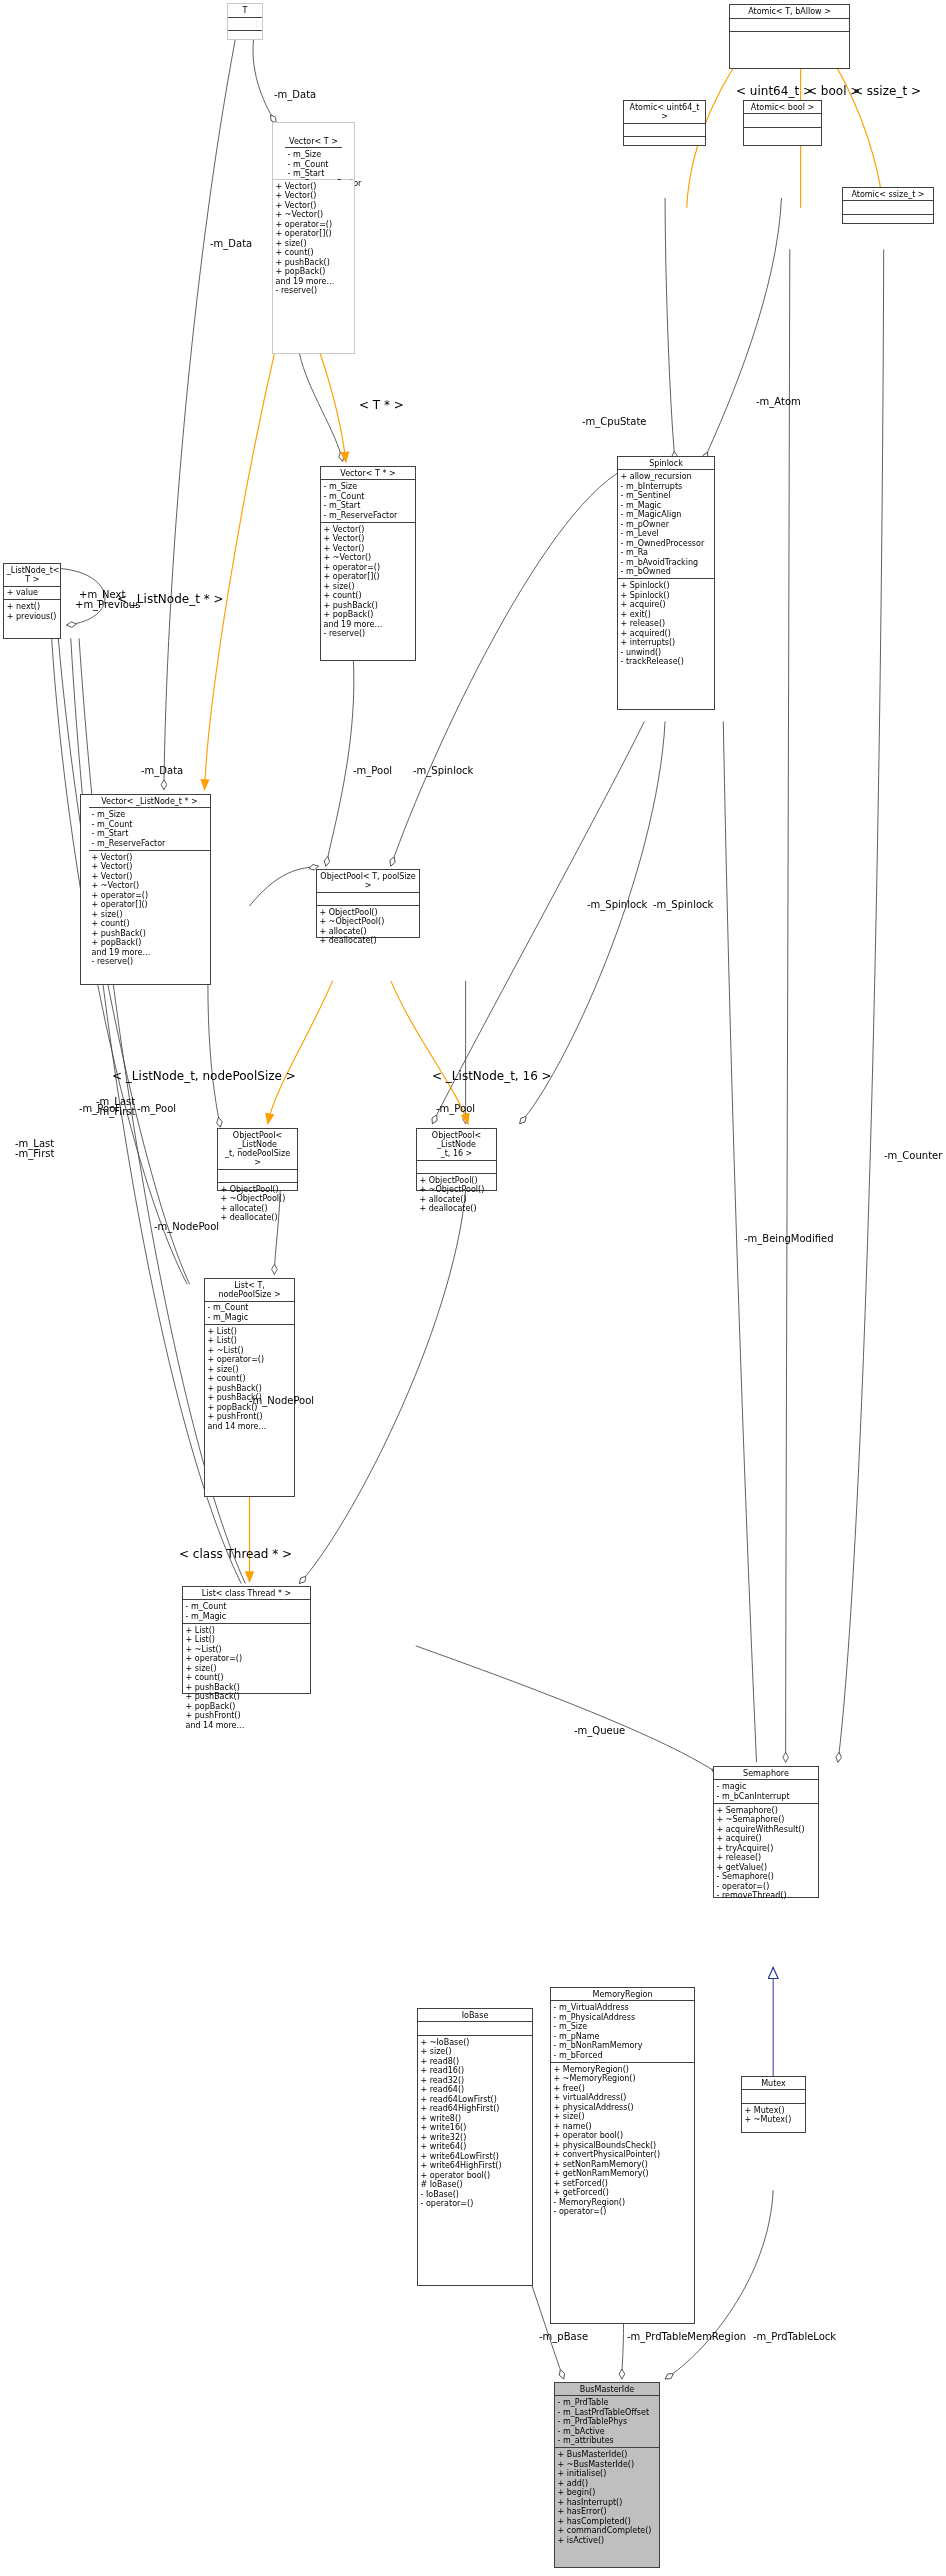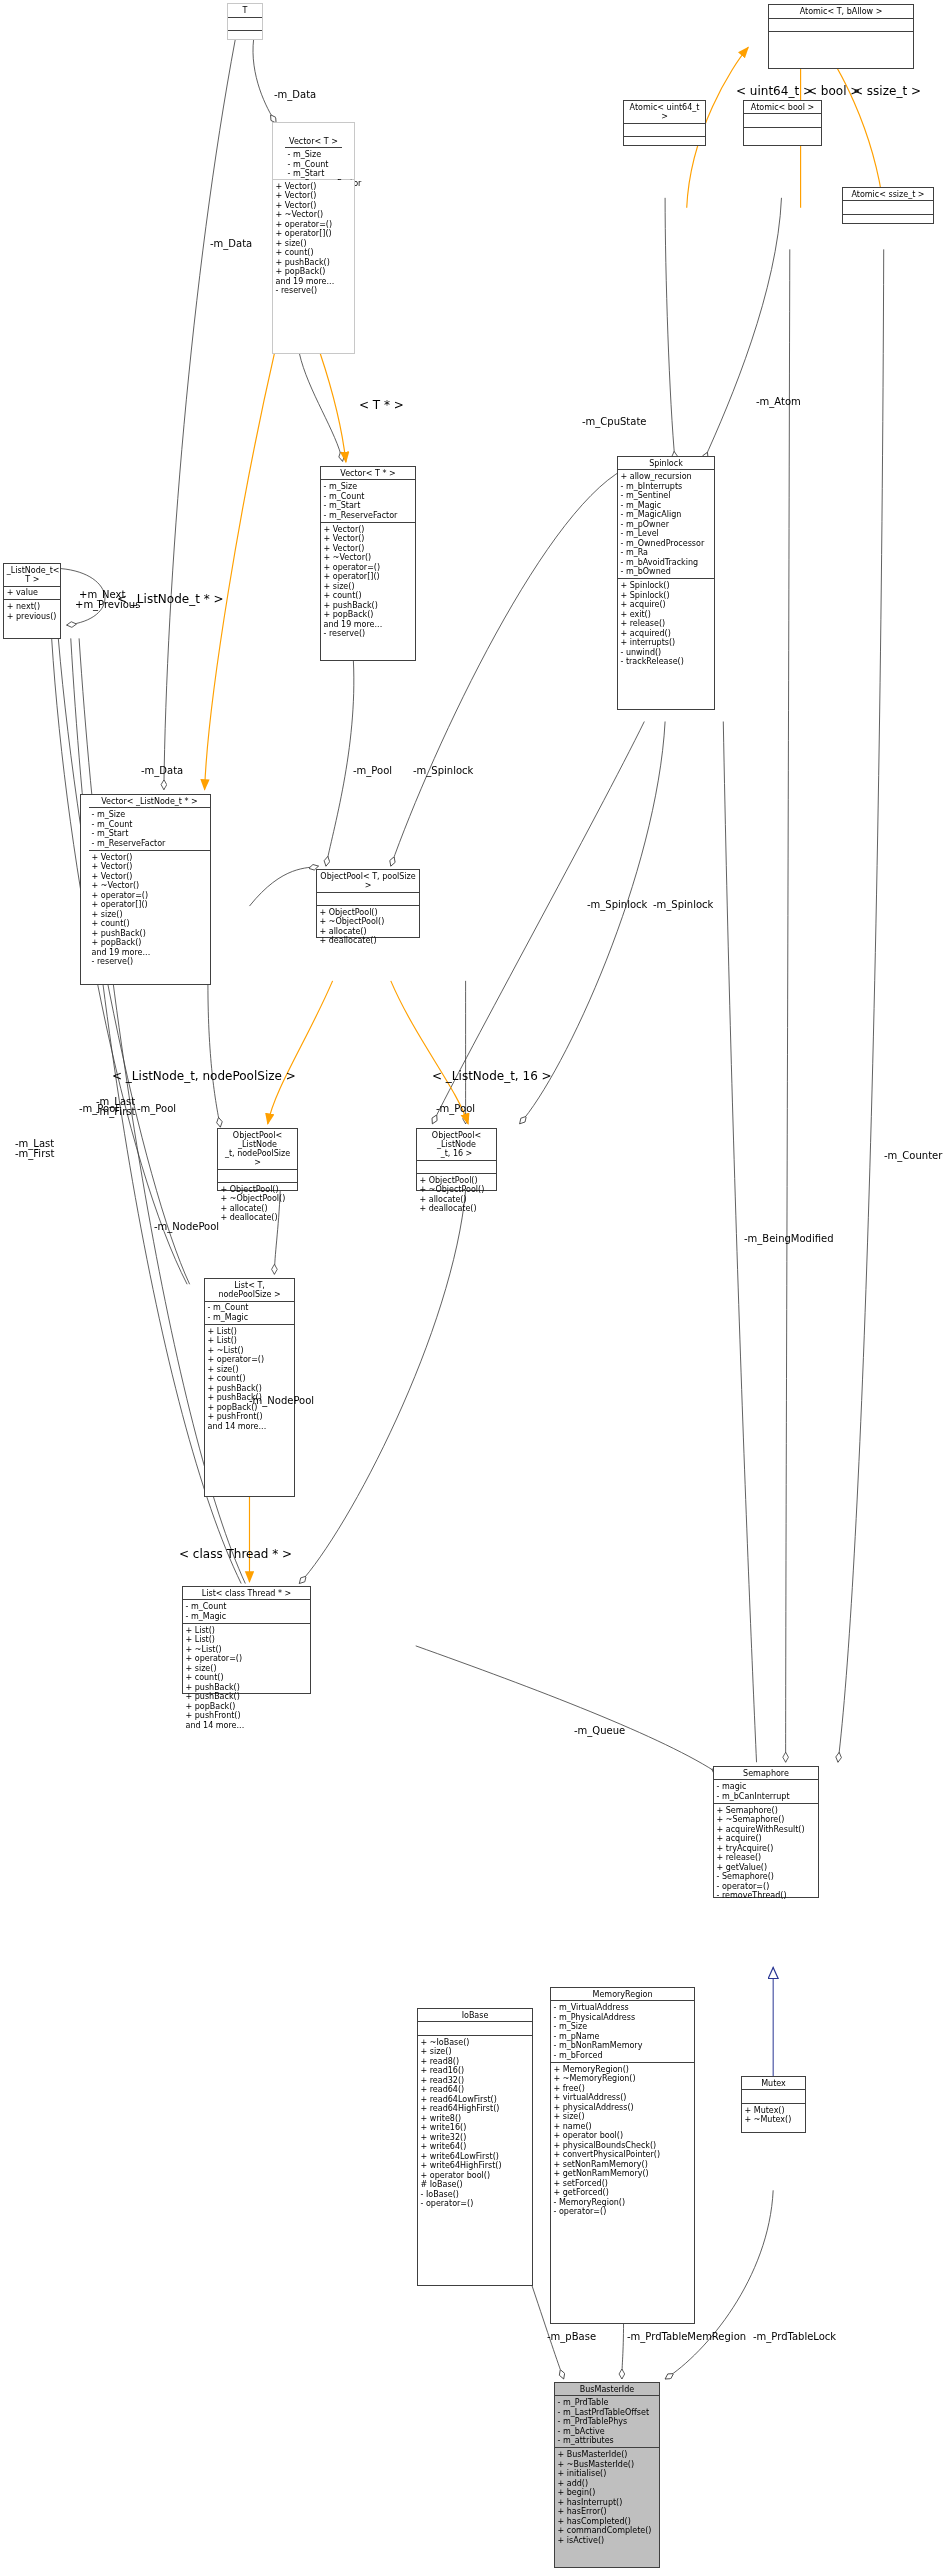--- a/index.html
+++ b/index.html
@@ -276,21 +276,21 @@
       <div class="row">+ size()</div>
       <div class="row">+ count()</div>
       <div class="row">+ pushBack()</div>
       <div class="row">+ pushBack()</div>
       <div class="row">+ popBack()</div>
       <div class="row">+ pushFront()</div>
       <div class="row">and 14 more...</div>
     </div>
   </div>
 
-  <div class="node thick" style="left:768px;top:4.2px;width:146px;height:65px;">
+  <div class="node thick" style="left:729px;top:4.2px;width:121px;height:65px;">
     <div class="title">Atomic&lt; T, bAllow &gt;</div>
     <div class="attrs empty"></div>
     <div class="ops empty"></div>
   </div>
 
   <div class="node thick" style="left:623px;top:100px;width:83px;height:46px;">
     <div class="title">Atomic&lt; uint64_t &gt;</div>
     <div class="attrs empty"></div>
     <div class="ops empty"></div>
   </div>
@@ -463,21 +463,21 @@
 
   <div class="elabel" style="left:154px;top:1222px;">-m_NodePool</div>
   <div class="elabel" style="left:249px;top:1396px;">-m_NodePool</div>
 
   <div class="elabel" style="left:582px;top:397px;margin-top:20px;">-m_CpuState</div>
   <div class="elabel" style="left:756px;top:397px;">-m_Atom</div>
   <div class="elabel" style="left:884px;top:1151px;">-m_Counter</div>
   <div class="elabel" style="left:744px;top:1234px;">-m_BeingModified</div>
   <div class="elabel" style="left:574px;top:1726px;">-m_Queue</div>
 
-  <div class="elabel" style="left:539px;top:2332px;margin-left:8px;">-m_pBase</div>
+  <div class="elabel" style="left:539px;top:2332px;">-m_pBase</div>
   <div class="elabel" style="left:627px;top:2332px;">-m_PrdTableMemRegion</div>
   <div class="elabel" style="left:753px;top:2332px;">-m_PrdTableLock</div>
 
   <div class="tlabel" style="left:359px;top:401px;">&lt; T * &gt;</div>
   <div class="tlabel" style="left:117px;top:595px;">&lt; _ListNode_t * &gt;</div>
   <div class="tlabel" style="left:112px;top:1072px;">&lt; _ListNode_t, nodePoolSize &gt;</div>
   <div class="tlabel" style="left:432px;top:1072px;">&lt; _ListNode_t, 16 &gt;</div>
   <div class="tlabel" style="left:179px;top:1550px;">&lt; class Thread * &gt;</div>
   <div class="tlabel" style="left:736px;top:87px;">&lt; uint64_t &gt;</div>
   <div class="tlabel" style="left:807px;top:87px;">&lt; bool &gt;</div>

